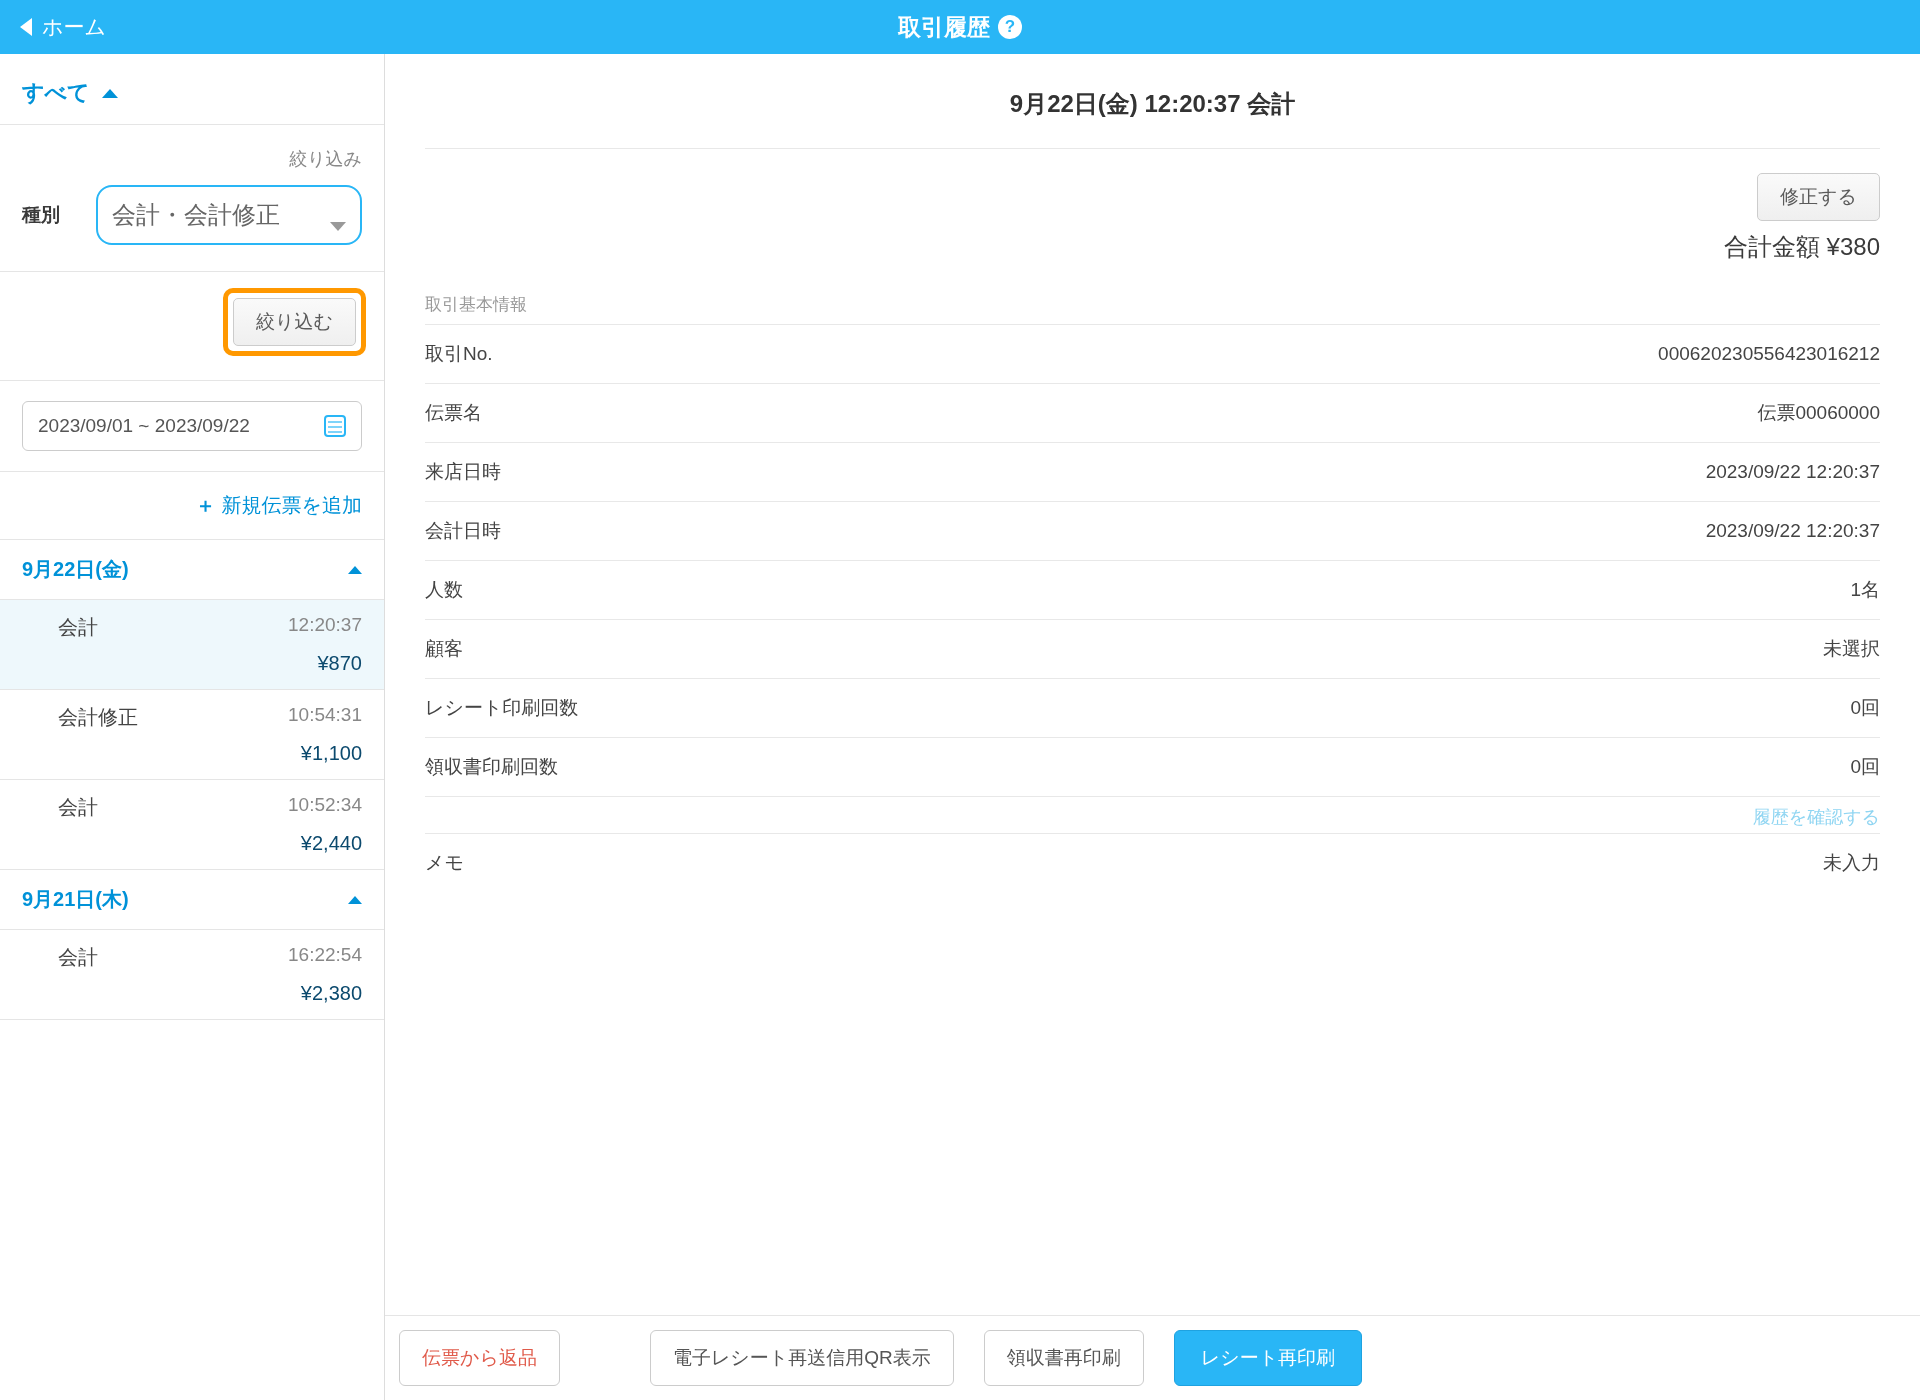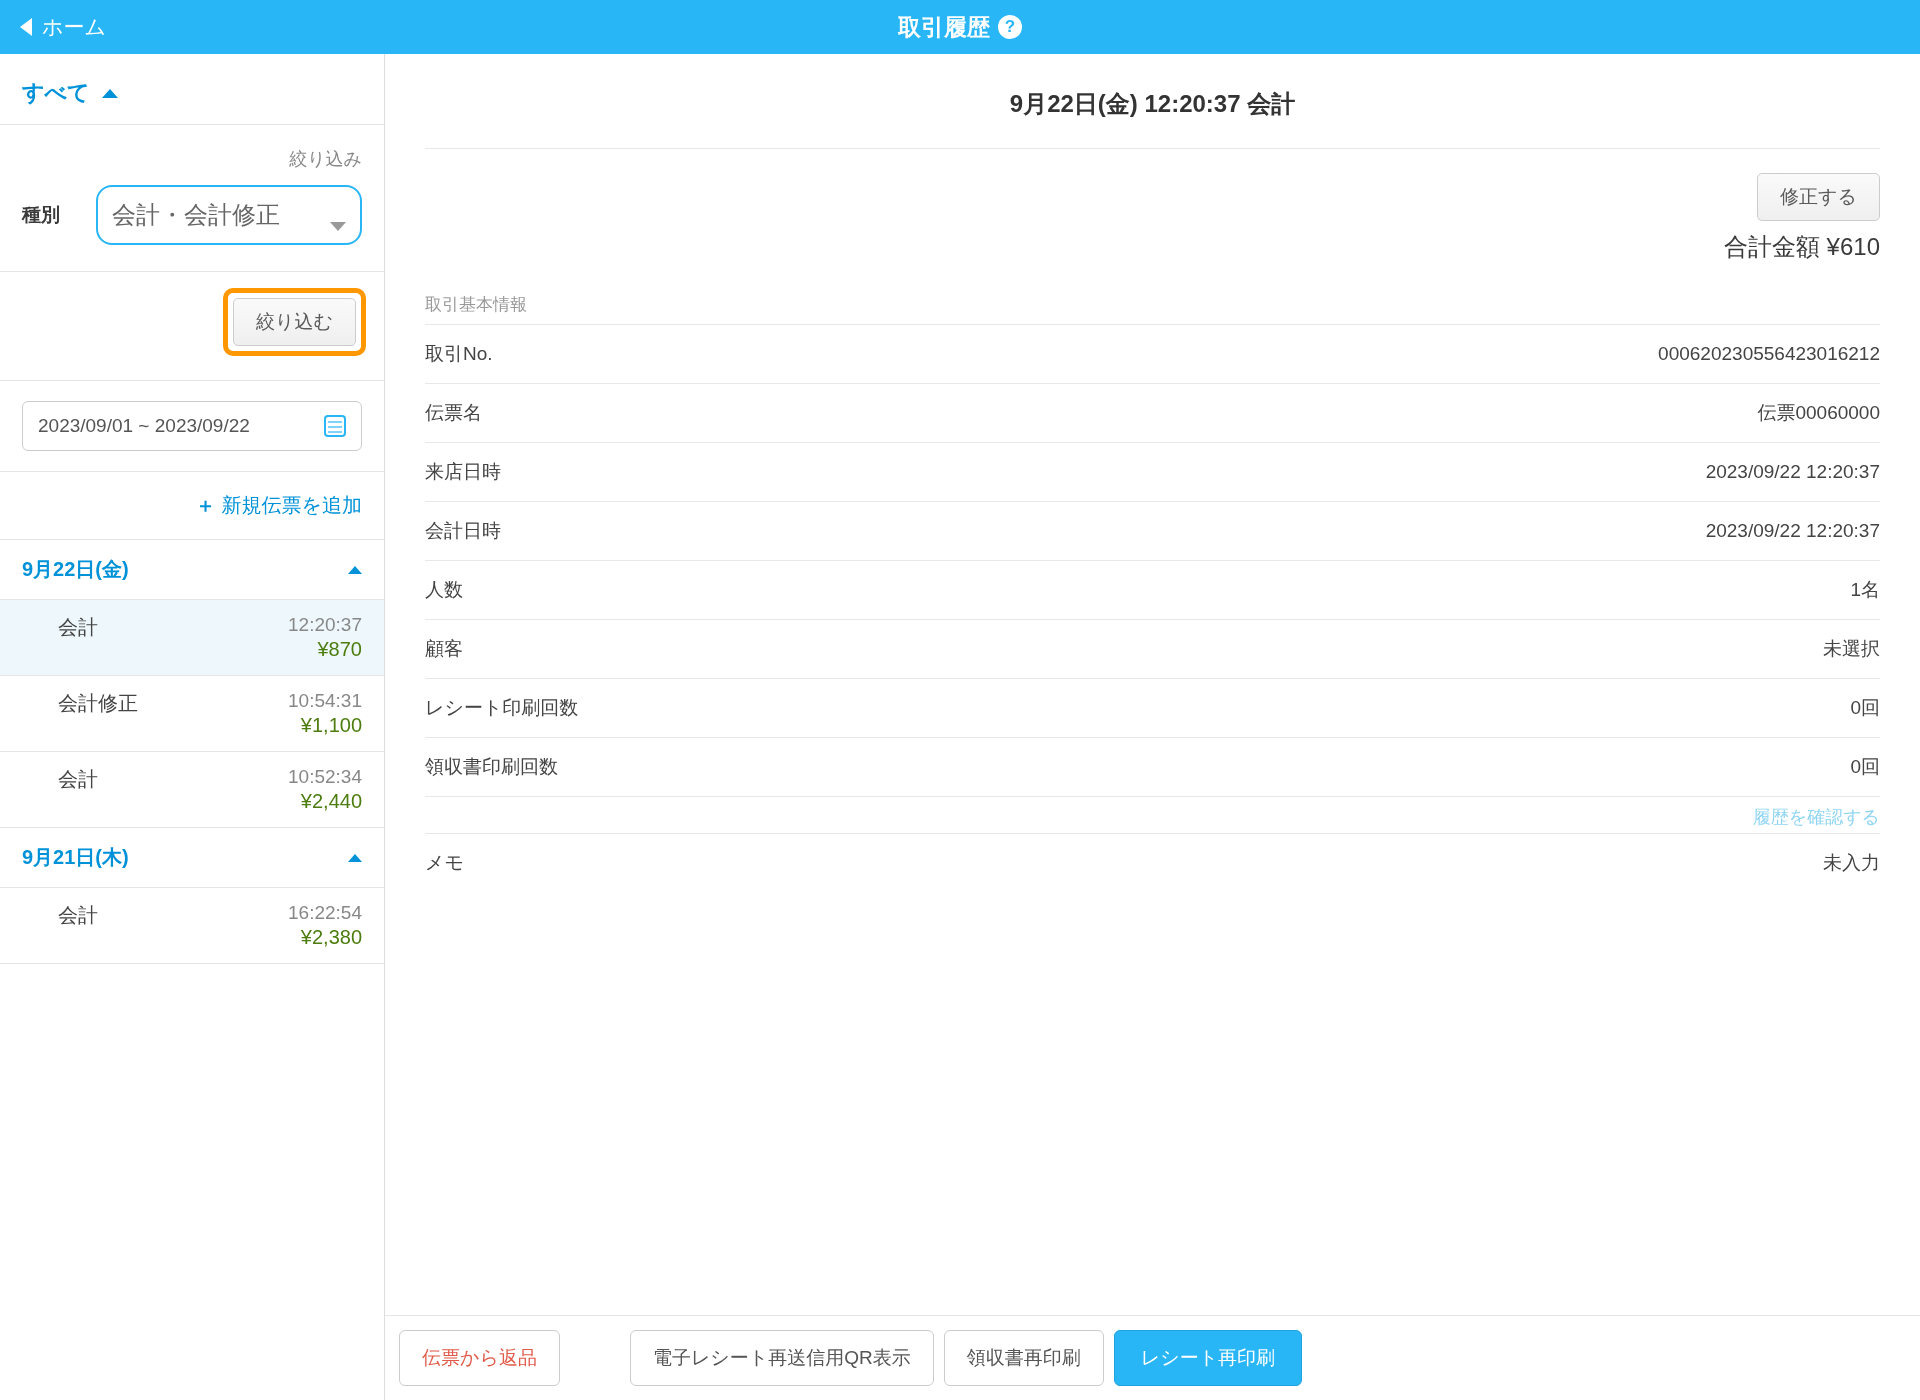--- a/index.html
+++ b/index.html
@@ -169,21 +169,21 @@
 }
 .tx-item {
   padding: 14px 22px;
   border-bottom: 1px solid #e5e5e5;
   display: flex;
   justify-content: space-between;
 }
 .tx-item.selected { background: #eef8fc; }
 .tx-type { font-size: 20px; color: #444; margin-left: 36px; }
 .tx-right { text-align: right; color: #888; font-size: 19px; }
-.tx-amt { font-size: 20px; color: #4d7c0f; margin-top: 2px; }
+.tx-amt { font-size: 20px; color: #0c4a6e; margin-top: 16px; }
 
 .detail {
   flex: 1;
   display: flex;
   flex-direction: column;
   overflow: hidden;
 }
 .detail-scroll {
   flex: 1;
   overflow-y: auto;
@@ -217,21 +217,21 @@
   padding: 16px 0;
   border-top: 1px solid #e8e8e8;
   font-size: 19px;
 }
 .info-key { color: #444; }
 .info-val { color: #444; }
 .link-txt { color: #8fd5f2; font-size: 18px; text-align: right; padding: 8px 0 4px; }
 
 .footer-bar {
   display: flex;
-  gap: 10px;
+  gap: 30px;
   padding: 14px 14px;
   border-top: 1px solid #e5e5e5;
   align-items: center;
 }
 .btn-outline {
   border: 1px solid #ccc;
   background: #fff;
   border-radius: 6px;
   padding: 14px 22px;
   font-size: 19px;
@@ -340,21 +340,21 @@
       </div>
   </div>
 
   <div class="detail">
     <div class="detail-scroll">
       <div class="detail-title">9月22日(金) 12:20:37 会計</div>
 
       <div class="top-row">
         <button class="btn-secondary">修正する</button>
       </div>
-      <div class="total-row">合計金額 ¥610</div>
+      <div class="total-row">合計金額 ¥380</div>
 
       <div class="section-label">取引基本情報</div>
 
       <div class="info-row">
         <span class="info-key">取引No.</span>
         <span class="info-val">00062023​0556423016212</span>
       </div>
       <div class="info-row">
         <span class="info-key">伝票名</span>
         <span class="info-val">伝票00060000</span>

